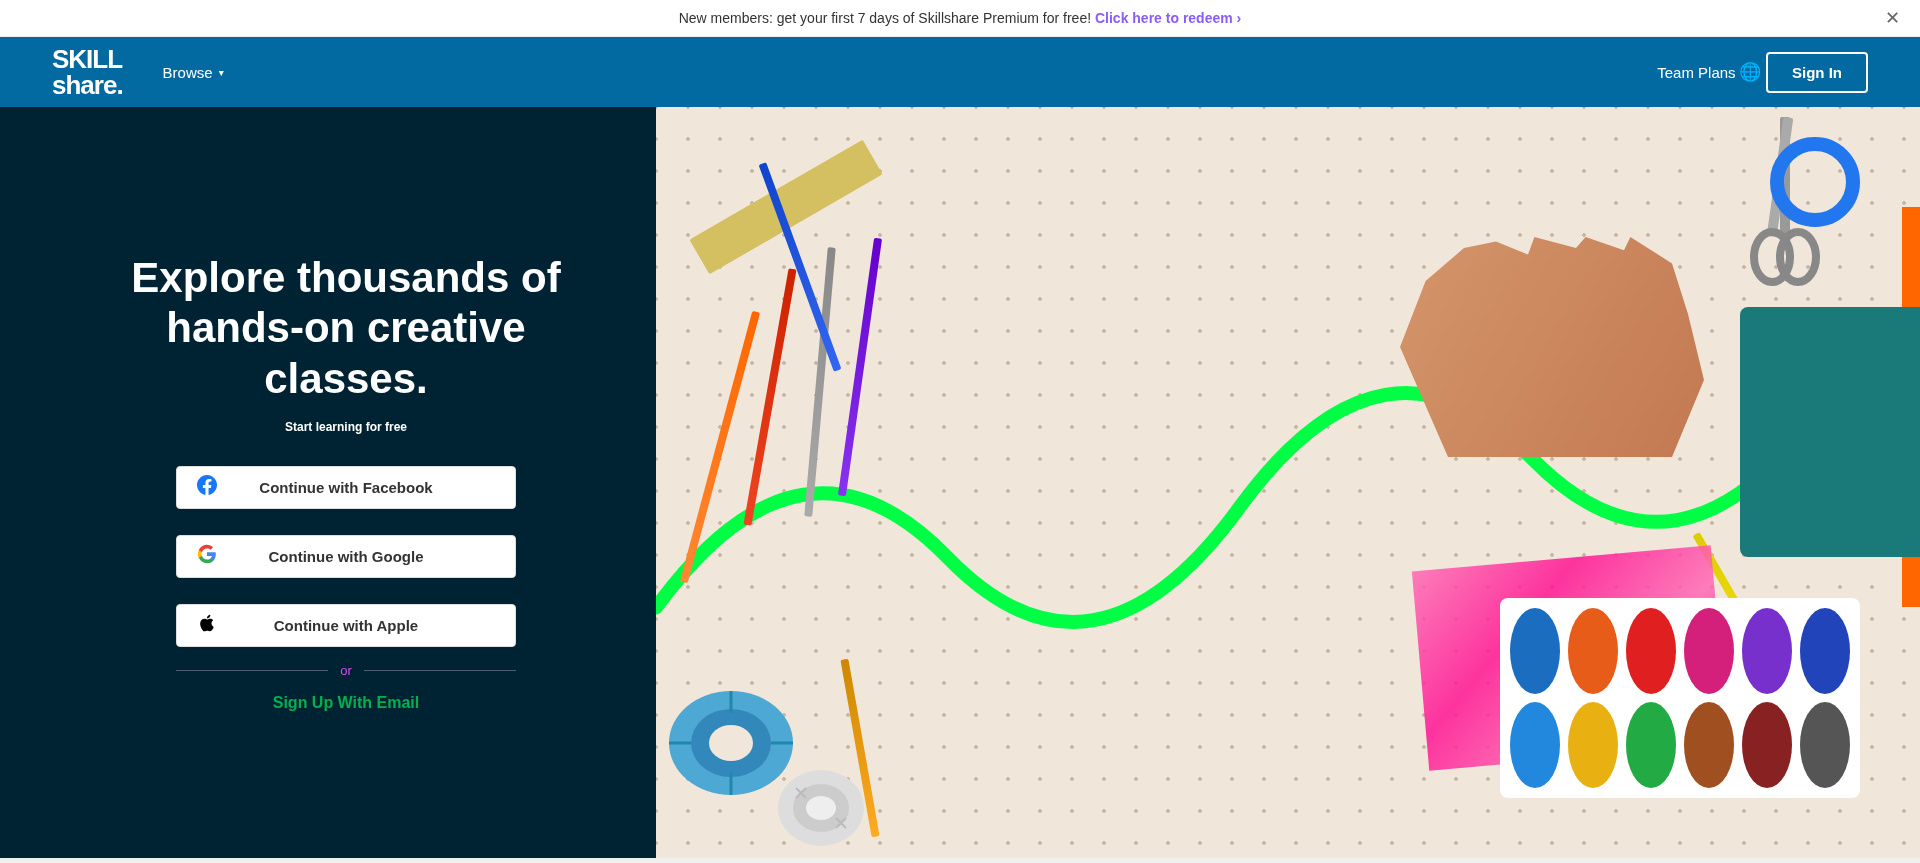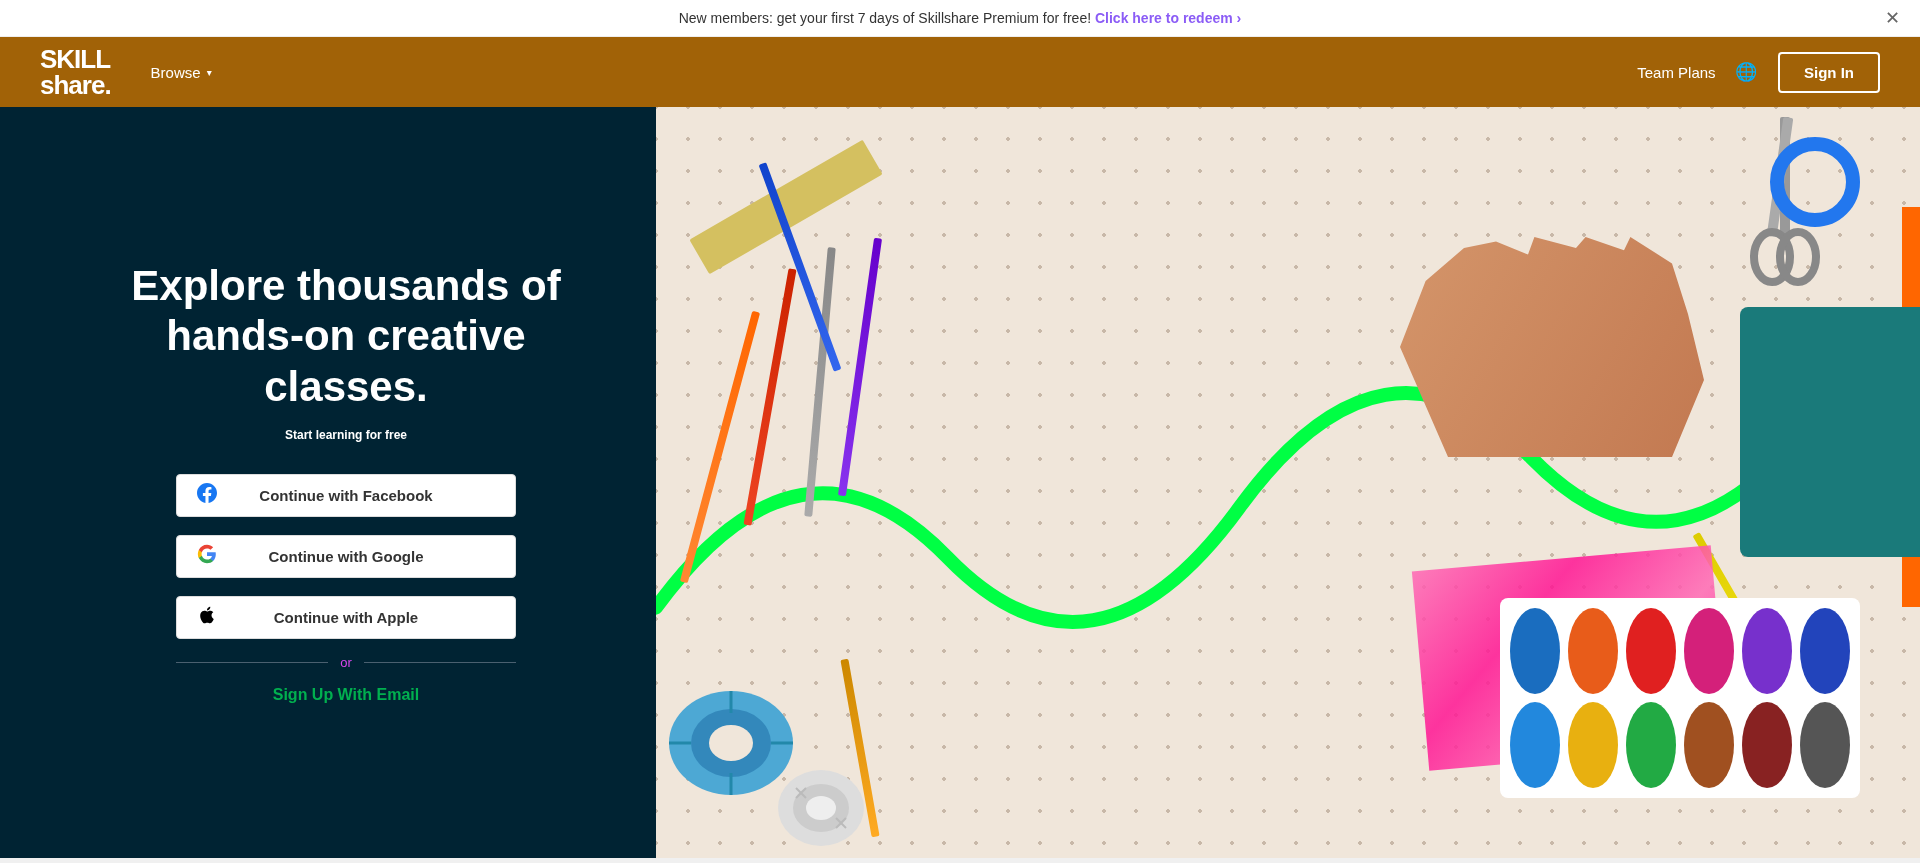--- a/index.html
+++ b/index.html
@@ -27,24 +27,24 @@
       transform: translateY(-50%);
       background: none;
       border: none;
       font-size: 18px;
       cursor: pointer;
       color: #666;
     }
 
     
     .navbar {
-      background: #a16207;
-      display: flex;
-      align-items: center;
-      padding: 0 40px;
+      background: #0369a1;
+      display: flex;
+      align-items: center;
+      padding: 0 52px;
       height: 70px;
     }
     .navbar-logo {
       display: flex;
       align-items: center;
       margin-right: 40px;
     }
     .logo-text {
       color: #fff;
       font-size: 26px;
@@ -65,21 +65,21 @@
       align-items: center;
       gap: 6px;
     }
     .browse-btn .chevron {
       font-size: 10px;
     }
     .navbar-right {
       margin-left: auto;
       display: flex;
       align-items: center;
-      gap: 20px;
+      gap: 4px;
     }
     .team-plans-btn {
       background: none;
       border: none;
       color: #fff;
       font-size: 15px;
       cursor: pointer;
     }
     .globe-icon {
       color: #fff;
@@ -132,21 +132,21 @@
       font-weight: 700;
       text-align: center;
       margin-bottom: 32px;
     }
 
     .auth-buttons {
       width: 100%;
       max-width: 340px;
       display: flex;
       flex-direction: column;
-      gap: 18px;
+      gap: 26px;
     }
 
     .auth-btn {
       display: flex;
       align-items: center;
       background: #fff;
       border: 1px solid #ddd;
       border-radius: 4px;
       padding: 12px 20px;
       cursor: pointer;

